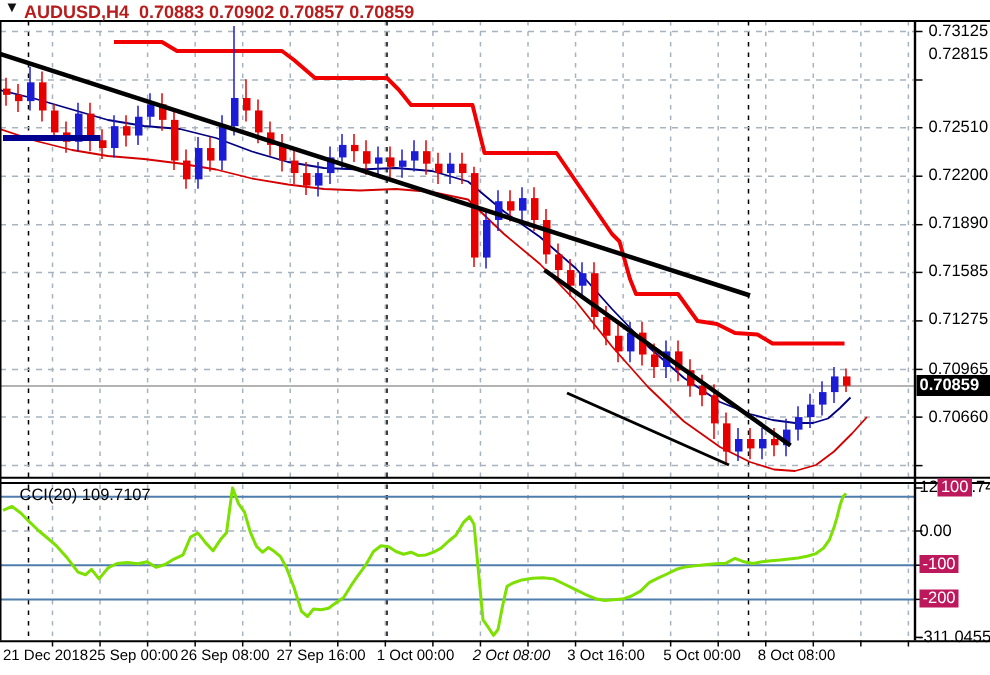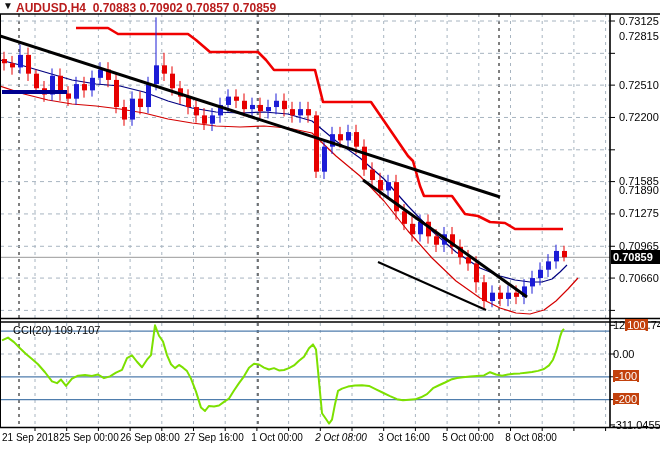--- a/index.html
+++ b/index.html
@@ -7,21 +7,21 @@
        font-family:"Liberation Sans",sans-serif;}
   #chart-svg{position:absolute;left:0;top:0;}
   .lbl{position:absolute;font-size:11px;color:#000;white-space:nowrap;line-height:13px;}
   .tlbl{position:absolute;font-size:10px;color:#000;white-space:nowrap;line-height:12px;transform:translateX(-50%);}
   .tlbl.left{transform:none;}
   #title{position:absolute;left:16px;top:1px;font-size:12px;font-weight:bold;color:#b91c1c;}
   #sym-arrow{position:absolute;left:3px;top:0px;font-size:10px;color:#111;cursor:pointer;}
   #bid-box{position:absolute;left:611px;width:49px;height:14px;background:#000;color:#fff;
            font-size:11px;font-weight:bold;line-height:14px;padding-left:2px;}
   #cci-label{position:absolute;left:13px;top:324px;font-size:11px;color:#000;}
-  .blue-box{background:#c2410c;color:#fff;padding:0 2px;text-decoration:underline;}
+  .blue-box{background:#be185d;color:#fff;padding:0 2px;}
   #cci-max{position:absolute;left:613px;top:324px;font-size:11px;color:#000;}
   #cci-min{position:absolute;left:612px;top:410px;font-size:11px;color:#000;}
   .cci-axis{position:absolute;left:613px;font-size:11px;color:#000;}
 </style>
 </head>
 <body>
 
 <div id="app">
   <svg id="chart-svg" width="660" height="450">
       <line x1="35" y1="14" x2="35" y2="318" stroke="#a7b4c0" stroke-width="1" stroke-dasharray="3 4"></line>
@@ -275,39 +275,39 @@
       <line x1="0" y1="427.5" x2="660" y2="427.5" stroke="#000" stroke-width="1.4"></line>
     </svg>
   <span id="sym-arrow">▼</span>
   <div id="title"><span>AUDUSD,H4</span>&nbsp;&nbsp;<span>0.70883 0.70902 0.70857 0.70859</span></div>
 
   <div id="price-axis">
       <div class="lbl" style="left: 619px; top: 14.5px;">0.73125</div>
       <div class="lbl" style="left: 619px; top: 30px;">0.72815</div>
       <div class="lbl" style="left: 619px; top: 78.6383px;">0.72510</div>
       <div class="lbl" style="left: 619px; top: 110.968px;">0.72200</div>
-      <div class="lbl" style="left: 619px; top: 143.298px; margin-top: 41px;">0.71890</div>
+      <div class="lbl" style="left: 619px; top: 143.298px;">0.71890</div>
       <div class="lbl" style="left: 619px; top: 175.107px;">0.71585</div>
       <div class="lbl" style="left: 619px; top: 207.436px;">0.71275</div>
       <div class="lbl" style="left: 619px; top: 239.766px;">0.70965</div>
       <div class="lbl" style="left: 619px; top: 271.575px;">0.70660</div>
       <div class="lbl" style="left: 640px; top: 303.905px; padding-left: 44px;">0.70350</div>
     </div>
   <div id="bid-box" style="top: 250.321px;">0.70859</div>
 
   <div id="cci-label">CCI(20) 109.7107</div>
 
   <div id="cci-max" style="top: 319.33px;"><span>12</span><span class="blue-box">100</span><span>.7467</span></div>
   <div class="cci-axis" id="cci-zero" style="top: 347.5px;">0.00</div>
   <div class="cci-axis" id="cci-m100" style="top: 369.8px;"><span class="blue-box">-100</span></div>
   <div class="cci-axis" id="cci-m200" style="top: 392.6px;"><span class="blue-box">-200</span></div>
   <div id="cci-min" style="top: 418.918px;">-311.0455</div>
 
   <div id="time-axis">
-      <div class="tlbl left" style="left: 2px; top: 432px;">21 Sep 2018</div>
+      <div class="tlbl left" style="left: 2px; top: 432px;">21 Dec 2018</div>
       <div class="tlbl" style="left: 89px; top: 432px;">25 Sep 00:00</div>
       <div class="tlbl" style="left: 150px; top: 432px; text-align: right;">26 Sep 08:00</div>
       <div class="tlbl" style="left: 214px; top: 432px;">27 Sep 16:00</div>
       <div class="tlbl" style="left: 277px; top: 432px;">1 Oct 00:00</div>
       <div class="tlbl" style="left: 341px; top: 432px; font-style: italic;">2 Oct 08:00</div>
       <div class="tlbl" style="left: 404px; top: 432px;">3 Oct 16:00</div>
       <div class="tlbl" style="left: 468px; top: 432px;">5 Oct 00:00</div>
       <div class="tlbl" style="left: 531px; top: 432px;">8 Oct 08:00</div>
     </div>
 </div>

